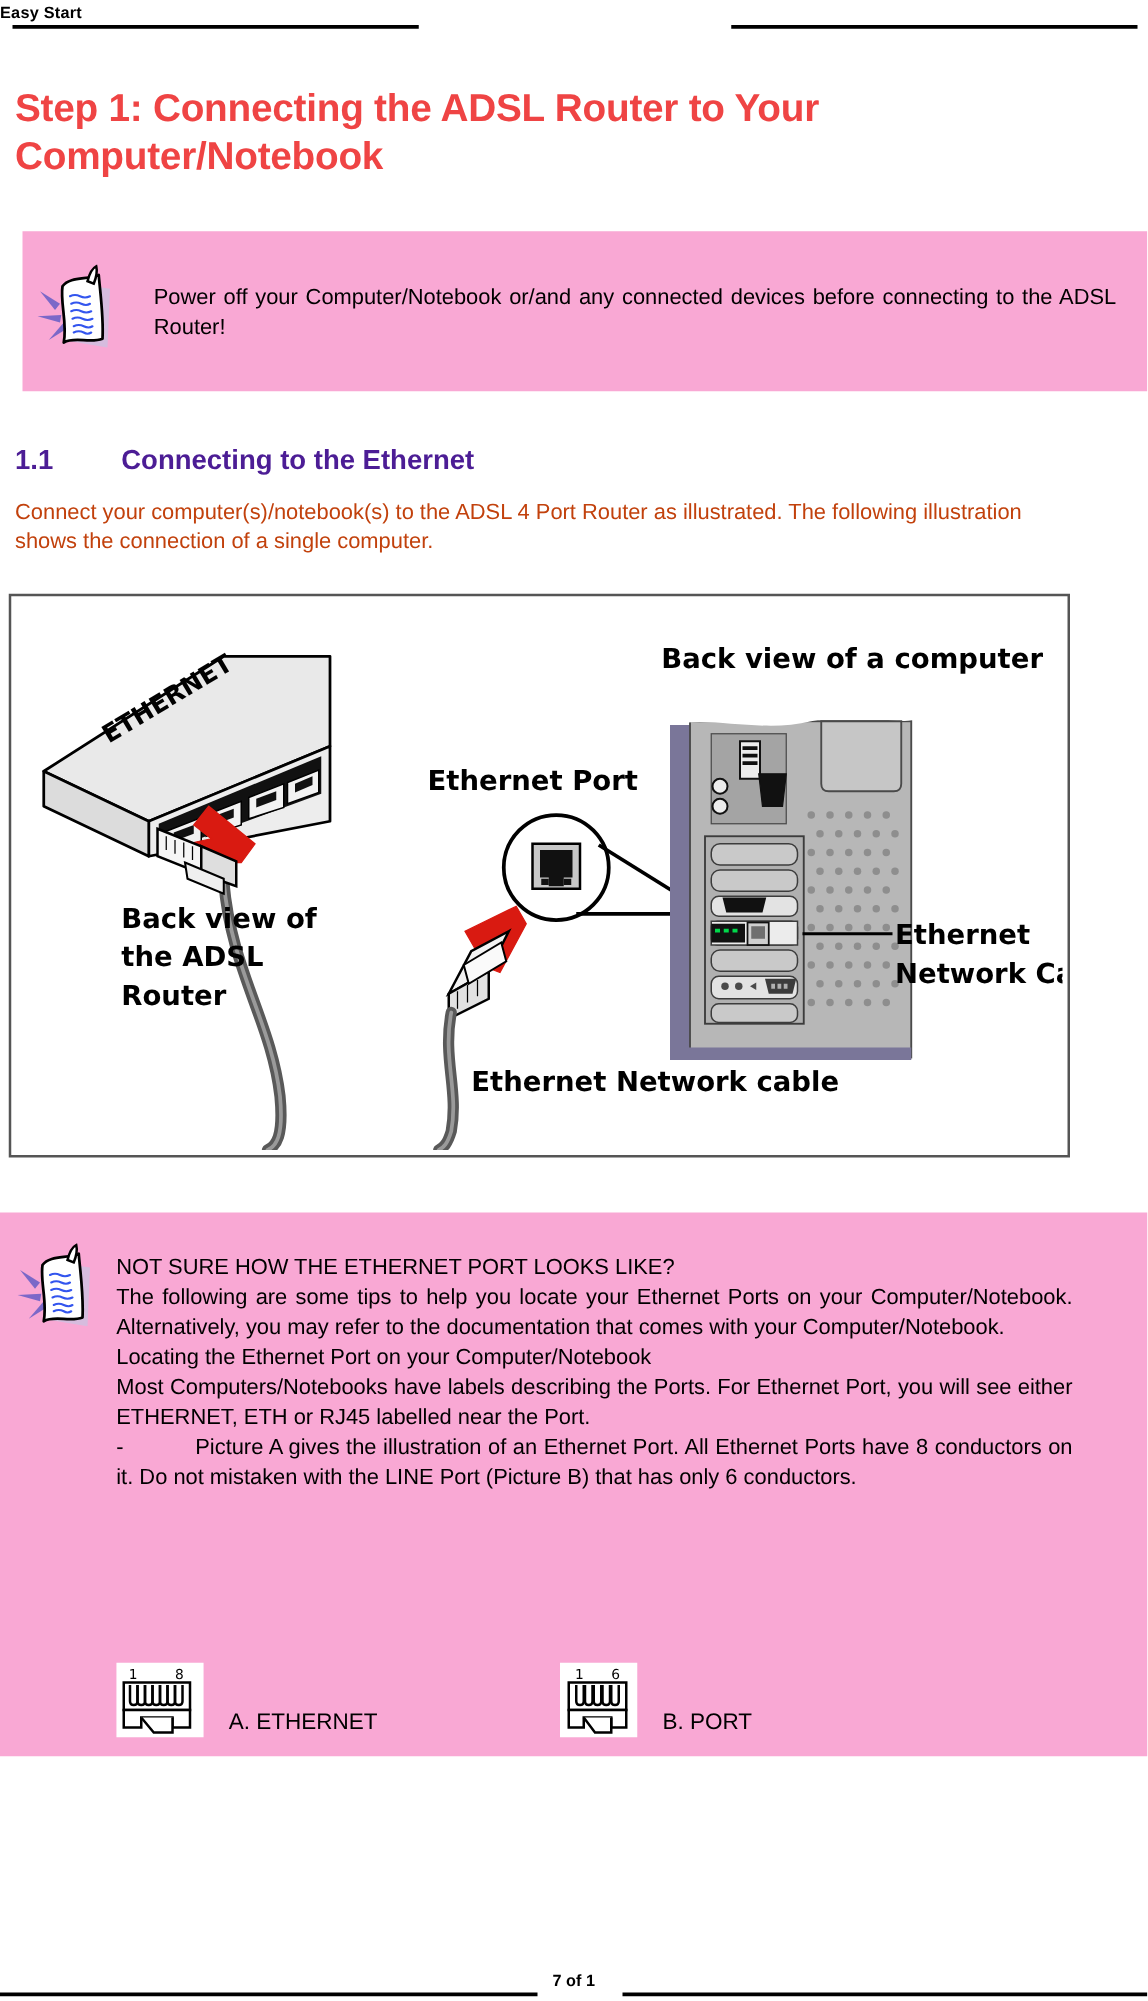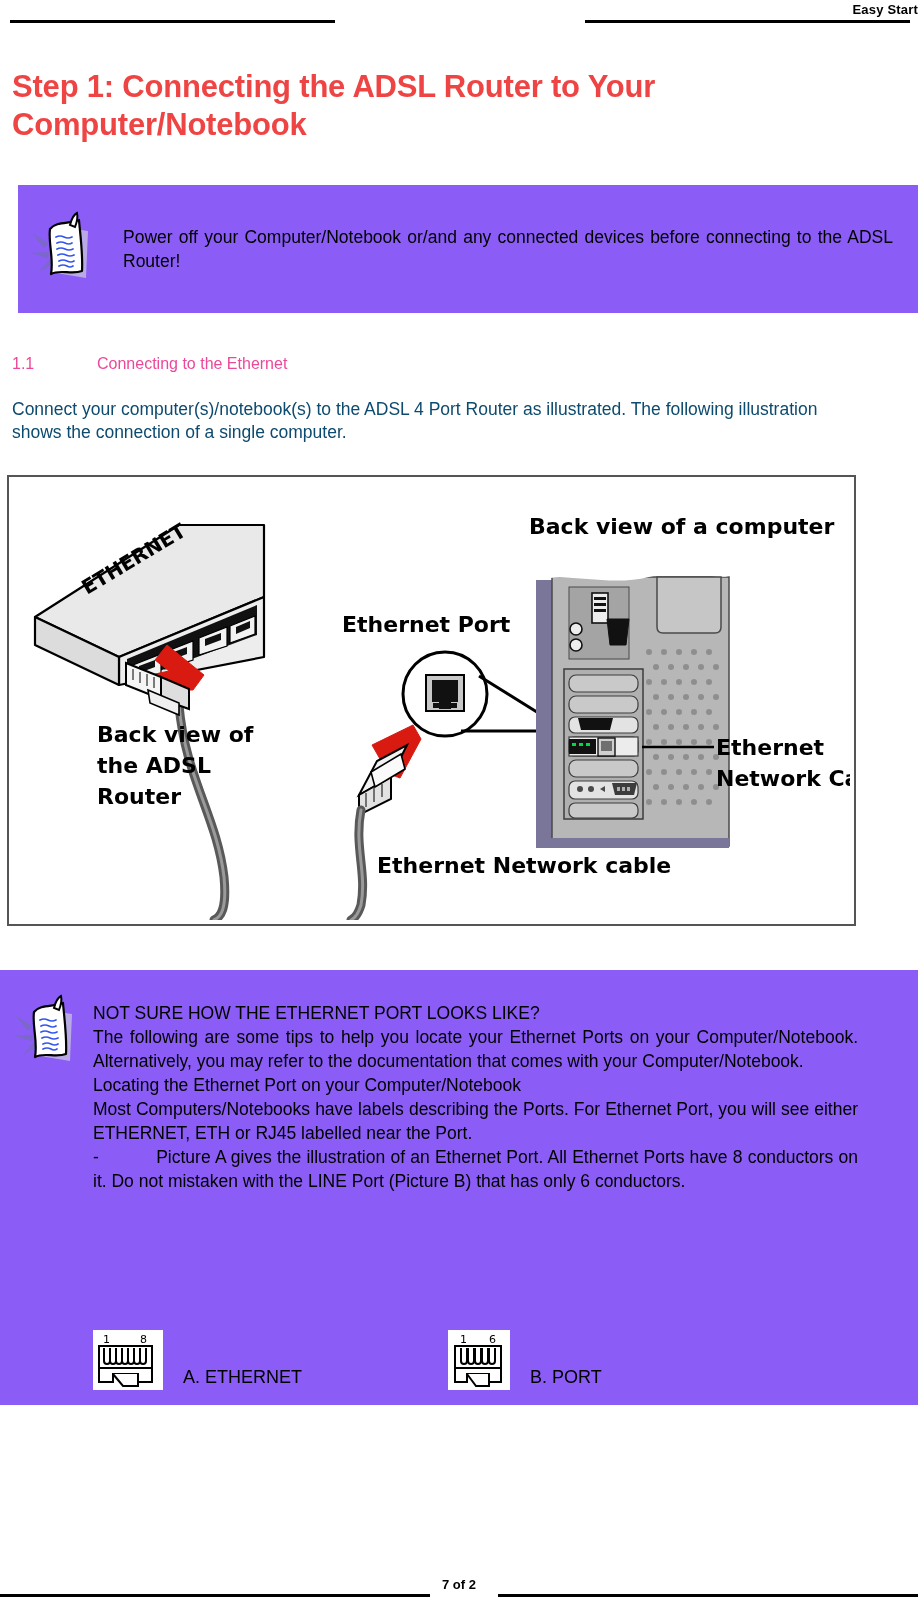--- a/index.html
+++ b/index.html
@@ -42,21 +42,21 @@
     top: 20px;
     width: 325px;
     height: 3px;
     background: #000;
   }
   .header-title {
     position: absolute;
     left: 0;
     top: 2px;
     width: 918px;
-    text-align: right;
+    text-align: left;
     font-size: 13px;
     font-weight: bold;
     letter-spacing: 0.2px;
   }
 
   
   .step-heading {
     position: absolute;
     left: 12px;
     top: 68px;
@@ -64,21 +64,21 @@
     font-size: 31px;
     font-weight: bold;
     line-height: 1.24;
     color: #ef4444;
     letter-spacing: -0.2px;
   }
 
   
   .note-box {
     position: absolute;
-    background: #8b5cf6;
+    background: #f9a8d4;
   }
   .note-box-1 {
     left: 18px;
     top: 185px;
     width: 900px;
     height: 128px;
   }
   .note-box-2 {
     left: 0px;
     top: 970px;
@@ -114,34 +114,34 @@
   }
   .note-text-2 p.nojust {
     text-align: left;
   }
 
   
   .sec-heading {
     position: absolute;
     left: 12px;
     top: 355px;
-    font-size: 16px;
-    font-weight: normal;
-    color: #ec4899;
+    font-size: 22px;
+    font-weight: bold;
+    color: #4c1d95;
   }
   .sec-heading .num { display: inline-block; width: 85px; }
 
   .sec-body {
     position: absolute;
     left: 12px;
     top: 398px;
     width: 840px;
     font-size: 17.5px;
     line-height: 1.32;
-    color: #0c4a6e;
+    color: #c2410c;
   }
 
   
   .diagram {
     position: absolute;
     left: 7px;
     top: 475px;
     width: 845px;
     height: 447px;
     border: 2px solid #555;
@@ -532,17 +532,17 @@
         </g>
         <path d="M7,38 L7,52 L19,52 L19,44 L41,44 L41,52 L53,52 L53,38 Z" fill="#FFFFFF" stroke="#000" stroke-width="2"></path>
         <path d="M19,44 L28,56 L41,56 L41,44" fill="#FFFFFF" stroke="#000" stroke-width="2"></path>
       </svg>
       <span class="caption">B.  PORT</span>
     </div>
   </div>
 
   <div class="footer">
     <div class="footer-rule-left"></div>
-    <div class="footer-page">7 of 2</div>
+    <div class="footer-page">7 of 1</div>
     <div class="footer-rule-right"></div>
   </div>
 
 </div>
 
 </body></html>

